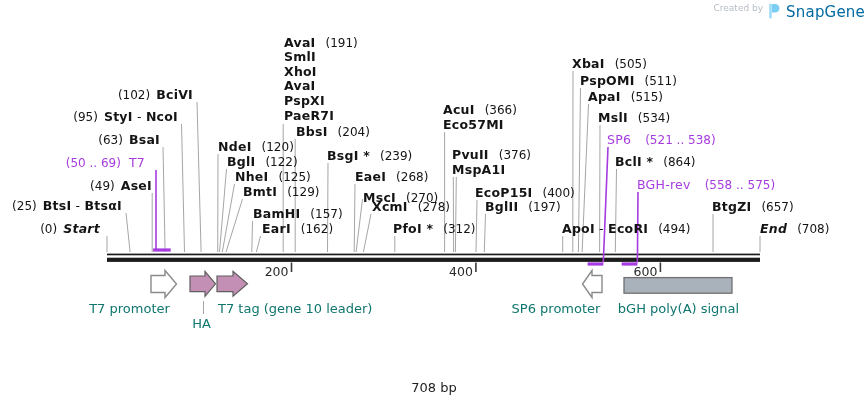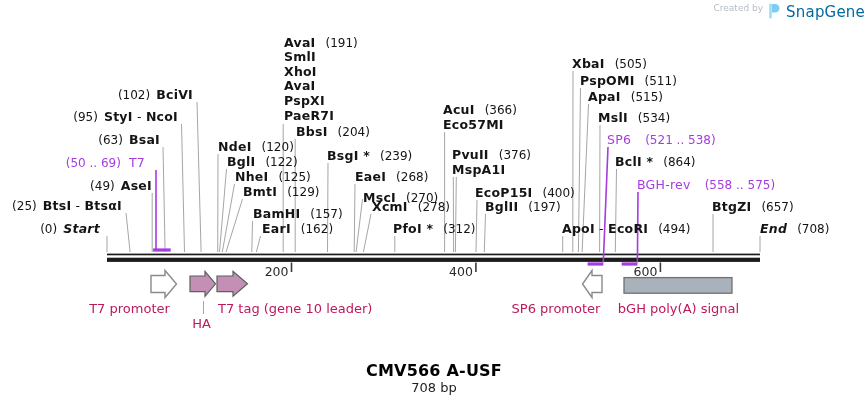--- a/index.html
+++ b/index.html
@@ -22,21 +22,21 @@
   .site.ra .ps{margin-left:0;margin-right:6px;}
   .site.primer .nm{font-weight:normal;color:var(--primer,#a63be0);}
   .site.primer .ps{color:var(--primer,#a63be0);margin-left:14px;}
   .site.ra.primer .ps{margin-left:0;margin-right:8px;}
   .site.terminus .nm{font-style:italic;}
 
   
   .tick-label{position:absolute;transform:translateX(-100%);font-size:12.5px;color:#2a2a2a;}
 
   
-  .feat-label{position:absolute;font-size:13px;color:#be185d;white-space:nowrap;transform:translateY(-50%);}
+  .feat-label{position:absolute;font-size:13px;color:#0f766e;white-space:nowrap;transform:translateY(-50%);}
   .feat-label.ctr{transform:translate(-50%,-50%);}
 
   
   .map-title{position:absolute;left:0;width:868px;text-align:center;top:370px;transform:translateY(-50%);
              font-weight:bold;font-size:16px;color:#000;letter-spacing:.2px;}
   .map-length{position:absolute;left:0;width:868px;text-align:center;top:387px;transform:translateY(-50%);
               font-size:13px;color:#222;}
 
   
   .seqline{fill:var(--line,#1b1b1b);}
@@ -172,16 +172,15 @@
       <div class="tick-label" style="left: 472.9px; top: 263.5px;">400</div>
       <div class="tick-label" style="left: 657.4px; top: 263.5px;">600</div>
     </div>
 
   <div class="feat-label ctr" style="left:129.5px;top:307.5px">T7 promoter</div>
   <div class="feat-label ctr" style="left:201.5px;top:322.5px">HA</div>
   <div class="feat-label" style="left:218px;top:307.5px">T7 tag (gene 10 leader)</div>
   <div class="feat-label ctr" style="left:556px;top:307.5px">SP6 promoter</div>
   <div class="feat-label ctr" style="left:678.5px;top:307.5px">bGH poly(A) signal</div>
 
-  <div class="map-title">CMV566 A-USF</div>
   <div class="map-length">708 bp</div>
 
 </div>
 
 </body></html>

